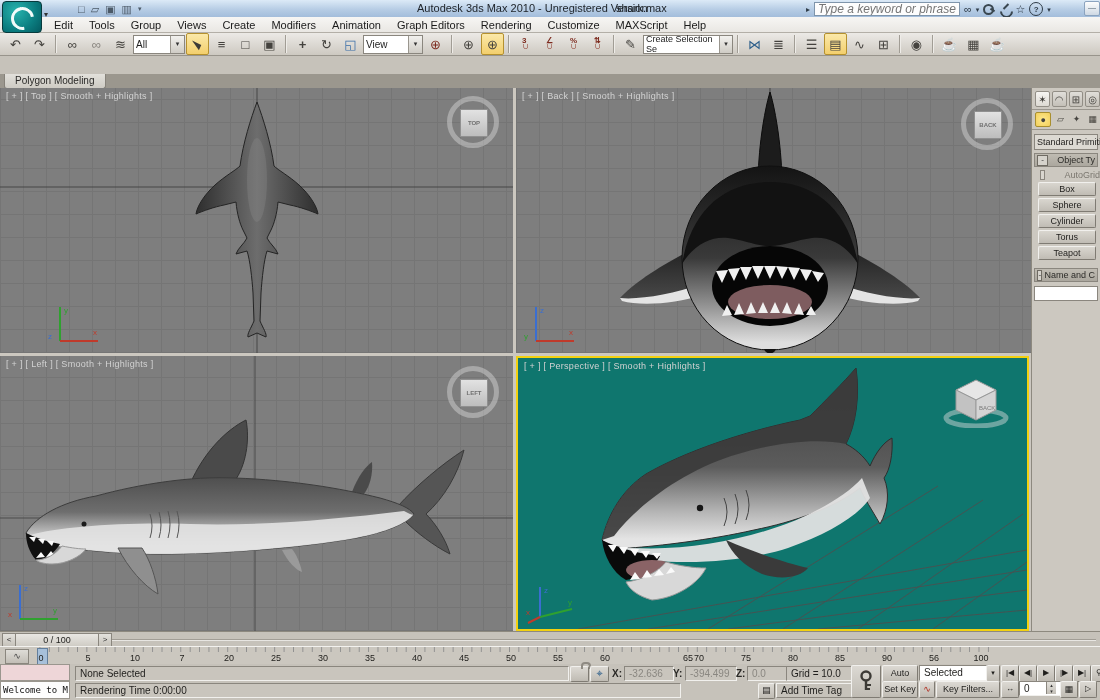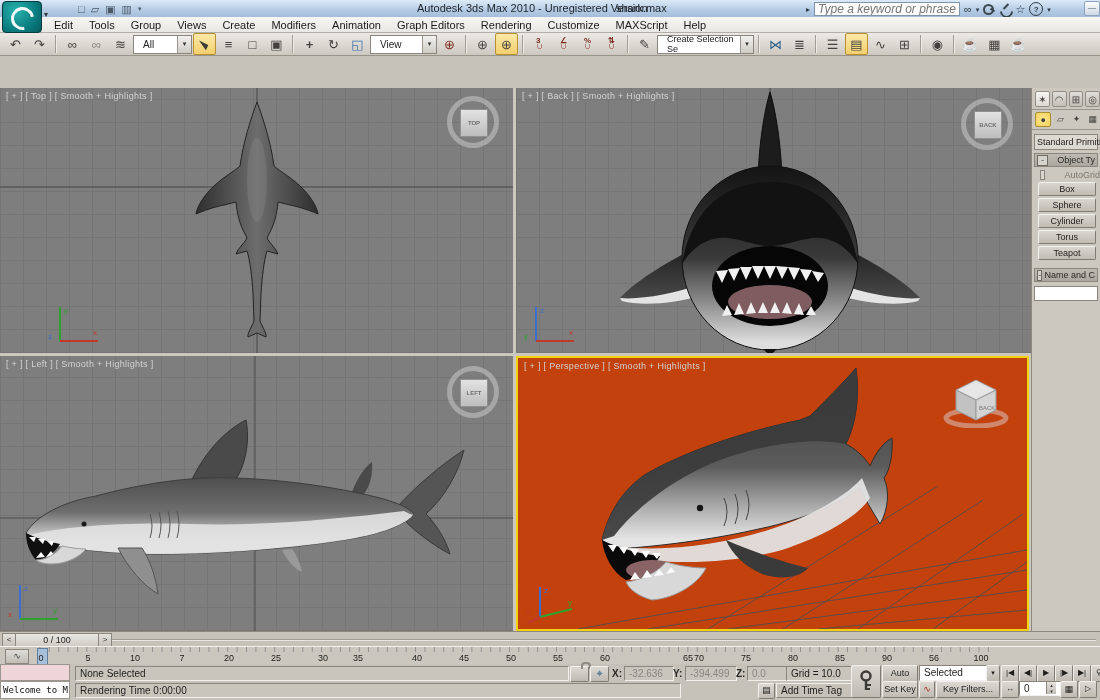--- a/index.html
+++ b/index.html
@@ -36,40 +36,40 @@
     border-bottom:1px solid #b3afa7;display:flex;align-items:center;padding-left:46px;box-sizing:border-box;}
   .menu-item{padding:0 8px;font-size:11px;color:#1a1a1a;height:16px;line-height:16px;}
   
   .toolbar{left:0;top:33px;width:1100px;height:23px;background:linear-gradient(#eceae6,#cdc9c1);
     border-bottom:1px solid #98948c;display:flex;align-items:center;padding-left:4px;box-sizing:border-box;gap:1px;}
   .tbtn{width:21px;height:20px;display:flex;align-items:center;justify-content:center;
     font-size:13px;color:#44423e;border:1px solid transparent;border-radius:2px;position:relative;}
   .tbtn.active{background:linear-gradient(#fbe9a9,#f3cf6d);border:1px solid #b5912f;}
   .tsep{width:1px;height:18px;background:#a19d95;border-right:1px solid #eeece8;margin:0 3px;}
   .tselect{height:17px;background:#fff;border:1px solid #8a867e;display:flex;align-items:center;
-    font-size:10px;padding-left:9px;color:#222;position:relative;}
+    font-size:10px;padding-left:2px;color:#222;position:relative;}
   .tselect .dd{margin-left:auto;width:13px;height:100%;background:linear-gradient(#f2f1ee,#cfccc5);
     border-left:1px solid #9a968e;display:flex;align-items:center;justify-content:center;font-size:7px;color:#333;}
   .magnet{font-size:8px;font-weight:bold;color:#7d2a1e;}
   .magnet::after{content:"∩";display:block;margin-top:-3px;font-size:10px;color:#8a3324;transform:rotate(180deg);}
   .cursor-arrow{width:0;height:0;border-left:5px solid #3c3a36;border-top:9px solid transparent;border-bottom:3px solid transparent;transform:rotate(-35deg);}
   
   .ribbon-tabs{left:0;top:56px;width:1100px;height:18px;background:linear-gradient(#b7b3aa,#a5a198);display:flex;align-items:flex-end;padding-left:24px;box-sizing:border-box;}
   .rtab{height:16px;line-height:16px;padding:0 16px;font-size:11px;color:#2e2c29;}
   .rtab.active{background:linear-gradient(#e6e4df,#d2cfc8);border:1px solid #8d897f;border-bottom:none;border-radius:3px 3px 0 0;font-weight:bold;color:#1c1b19;}
   .roval{width:24px;height:11px;margin:0 0 2px 28px;border:1px solid #7d7971;border-radius:6px;background:linear-gradient(#e8e6e1,#c6c2ba);display:flex;align-items:center;justify-content:center;font-size:6px;color:#444;}
   .ribbon-panelrow{left:0;top:74px;width:1100px;height:14px;background:#9b978e;border-bottom:1px solid #7f7b73;}
   .ptab{position:absolute;left:4px;top:0;height:14px;line-height:14px;padding:0 10px;background:linear-gradient(#e2e0db,#cecbc4);border:1px solid #86827a;border-top:none;font-size:10px;color:#2a2927;border-radius:0 0 3px 3px;}
   
   .vparea{left:0;top:88px;width:1031px;height:543px;background:#ccc8c0;}
   .viewport{position:absolute;background:
       repeating-linear-gradient(90deg,#757575 0 1px,transparent 1px 23px),
       repeating-linear-gradient(0deg,#757575 0 1px,transparent 1px 23px),#7e7e7e;
       overflow:hidden;}
-  .viewport.persp{background:#c2410c;border:2px solid #f2d110;box-sizing:border-box;}
+  .viewport.persp{background:#0f766e;border:2px solid #f2d110;box-sizing:border-box;}
   .vp-label{position:absolute;left:6px;top:3px;font-size:9px;color:#d2d2d2;letter-spacing:.3px;z-index:5;}
   .vcube{position:absolute;width:52px;height:52px;z-index:4;}
   .vcube .ring{position:absolute;left:0;top:0;width:42px;height:42px;border:5px solid rgba(235,235,235,.38);border-radius:50%;}
   .vcube .face{position:absolute;left:13px;top:13px;width:26px;height:26px;background:linear-gradient(#e2e2e2,#bdbdbd);border:1px solid #909090;display:flex;align-items:center;justify-content:center;font-size:6px;color:#6f6f6f;font-weight:bold;}
   .shark-svg{position:absolute;left:0;top:0;z-index:2;}
   
   .cpanel{left:1031px;top:88px;width:69px;height:543px;background:#ccc8c0;border-left:1px solid #8d897f;box-sizing:border-box;overflow:hidden;}
   .ctabs{display:flex;gap:2px;padding:3px 0 2px 3px;border-bottom:1px solid #9a968e;}
   .ctab{width:15px;height:14px;display:flex;align-items:center;justify-content:center;font-size:10px;color:#3f3d39;background:linear-gradient(#e0ded9,#c4c0b8);border:1px solid #928e86;border-radius:2px;}
   .ctab.active{background:linear-gradient(#f6f5f2,#dddad3);}
@@ -215,20 +215,23 @@
     <span class="tbtn">∿</span>
     <span class="tbtn">⊞</span>
     <span class="tsep"></span>
     <span class="tbtn">◉</span>
     <span class="tsep"></span>
     <span class="tbtn">☕</span>
     <span class="tbtn">▦</span>
     <span class="tbtn">☕</span>
   </div>
 
+  <div class="abs ribbon-panelrow">
+    <span class="ptab">Polygon Modeling</span>
+  </div>
 
   <div class="abs vparea">
 
     <div class="viewport" style="left:0;top:0;width:513px;height:265px">
       <span class="vp-label">[ + ] [ Top ] [ Smooth + Highlights ]</span>
       <svg class="shark-svg" width="513" height="265" viewBox="0 0 513 265">
         <defs>
           <linearGradient id="gTop" x1="0" y1="0" x2="1" y2="0">
             <stop offset="0" stop-color="#2e2e2e"></stop>
               <stop offset=".5" stop-color="#6d6d6d"></stop>
@@ -443,21 +446,21 @@
     <div class="tb-btn">∿</div>
     <div class="ruler"></div>
     <div class="marker"></div>
     <span class="tick" style="left:41px">0</span>
     <span class="tick" style="left:88px">5</span>
     <span class="tick" style="left:135px">10</span>
     <span class="tick" style="left:182px">7</span>
     <span class="tick" style="left:229px">20</span>
     <span class="tick" style="left:276px">25</span>
     <span class="tick" style="left:323px">30</span>
-    <span class="tick" style="left:358px">35</span>
+    <span class="tick" style="left:370px">35</span>
     <span class="tick" style="left:417px">40</span>
     <span class="tick" style="left:464px">45</span>
     <span class="tick" style="left:511px">50</span>
     <span class="tick" style="left:558px">55</span>
     <span class="tick" style="left:605px">60</span>
     <span class="tick" style="left:688px">65</span>
     <span class="tick" style="left:699px">70</span>
     <span class="tick" style="left:746px">75</span>
     <span class="tick" style="left:793px">80</span>
     <span class="tick" style="left:840px">85</span>

